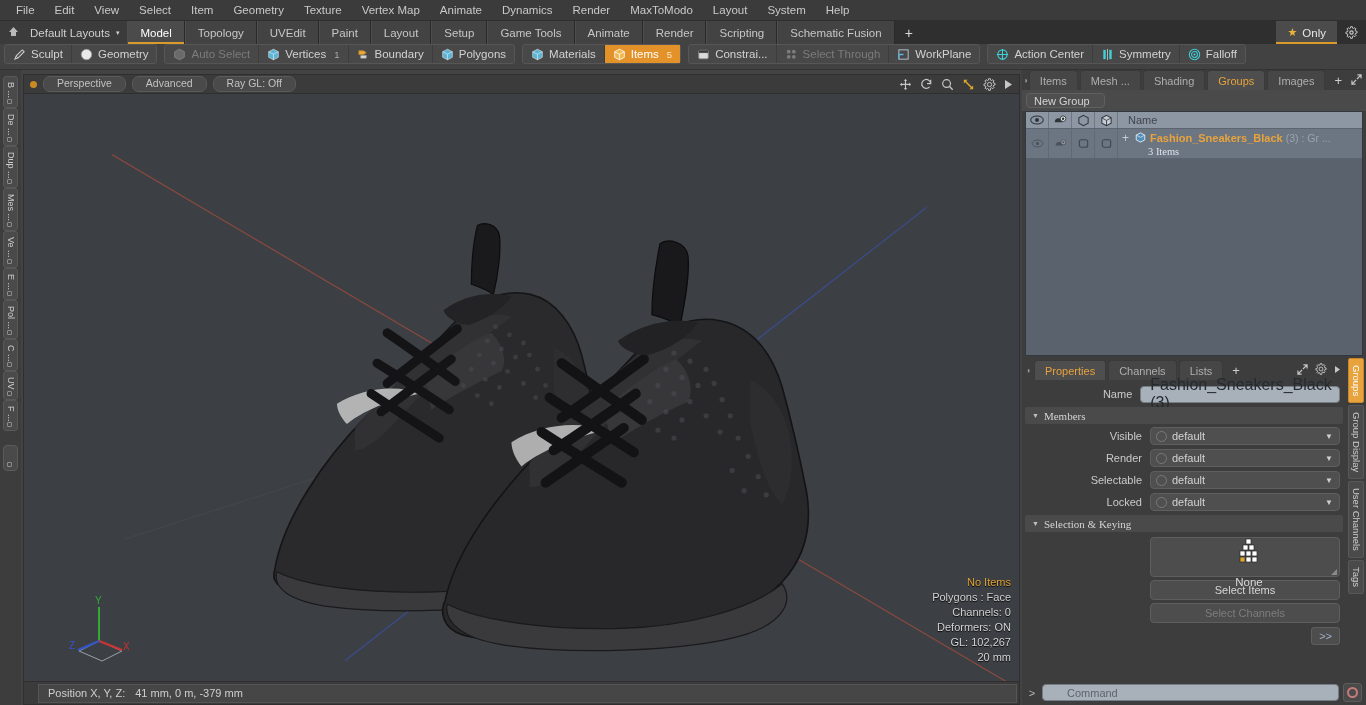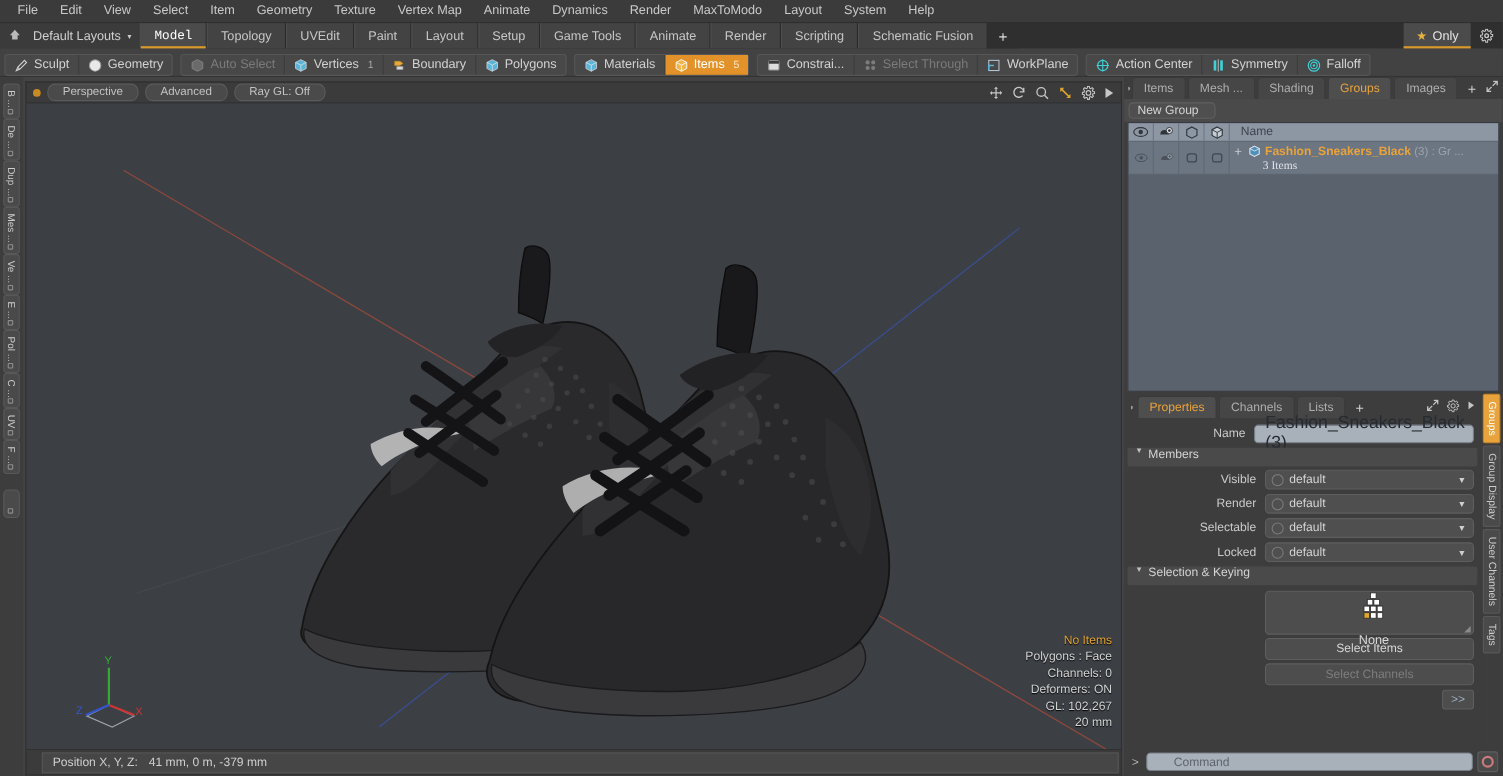--- a/index.html
+++ b/index.html
@@ -18,32 +18,32 @@
 
   
   .tabbar{ height:23px; background:#2f2f2f; display:flex; align-items:stretch; flex:0 0 auto; }
   .tb-left{ display:flex; align-items:center; padding-left:4px; background:#3b3b3b; height:23px; }
   .tb-home{ width:18px; text-align:center; color:#b9b9b9; font-size:11px;}
   .tb-layouts{ color:#cfcfcf; font-size:11.5px; padding:0 6px 0 8px; white-space:nowrap;}
   .tb-caret{ font-size:7px; color:#cfcfcf; padding-right:8px;}
   .tabs{ display:flex; align-items:stretch; flex:1 1 auto; background:#2f2f2f;}
   .tab{ padding:0 12px; display:flex; align-items:center; justify-content:center; font-size:11.5px; color:#c6c6c6;
         background:#434343; border-right:1px solid #2a2a2a; border-left:1px solid #4e4e4e; white-space:nowrap; position:relative;}
-  .tab.active{ background:#4b4b4b; color:#ffffff;font-family:Liberation Mono, monospace;}
+  .tab.active{ background:#4b4b4b; color:#ffffff;}
   .tab.active:after{ content:""; position:absolute; left:0; right:0; bottom:0; height:2px; background:#d99a2b;}
   .tab.plus{ background:#2f2f2f; border:none; color:#dcdcdc; font-size:14px; padding:0 10px;}
   .tb-spacer{ flex:1 1 auto; background:#2f2f2f;}
   .tb-right{ display:flex; align-items:stretch; background:#2f2f2f;}
   .only-btn{ display:flex; align-items:center; gap:5px; padding:0 11px; background:#4b4b4b; color:#e6e6e6; font-size:11.5px; position:relative;}
   .only-btn:after{ content:""; position:absolute; left:0; right:0; bottom:0; height:2px; background:#d99a2b;}
   .star{ color:#e8b33c; font-size:11px;}
   .gear-btn{ display:flex; align-items:center; padding:0 8px; background:#2f2f2f; color:#c8c8c8; font-size:13px;}
 
   
-  .modebar{ height:26px; background:#424242; display:flex; align-items:flex-end; gap:0px; padding:0 4px; flex:0 0 auto; border-bottom:1px solid #333;}
+  .modebar{ height:26px; background:#424242; display:flex; align-items:flex-start; gap:0px; padding:0 4px; flex:0 0 auto; border-bottom:1px solid #333;}
   .grp{ display:flex; align-items:stretch; background:#484848; border:1px solid #565656; border-radius:3px; height:20px; margin-right:7px;}
   .gi{ display:flex; align-items:center; gap:5px; padding:0 8px; font-size:11.5px; color:#d2d2d2; border-right:1px solid #3c3c3c; white-space:nowrap;}
   .gi:last-child{ border-right:none;}
   .gi.dim{ color:#7b7b7b;}
   .gi.sel{ background:#e3922a; color:#ffffff; }
   .gi .num{ font-size:9.5px; color:#a9a9a9; margin-left:3px;}
   .gi.sel .num{ color:#ffe6c2;}
   .ico{ display:inline-block; width:13px; height:13px; position:relative; flex:0 0 auto;}
 
   
@@ -112,22 +112,22 @@
   .propmain{ flex:1 1 auto; display:flex; flex-direction:column; min-width:0; background:#3d3d3d;}
   .rowline{ display:flex; align-items:center; height:22px; padding-right:6px;}
   .rlabel{ width:128px; text-align:right; padding-right:8px; font-size:11px; color:#cacaca;}
   .field{ flex:1 1 auto; height:17px; background:#a8b0ba; border:1px solid #767d86; border-radius:4px;
           display:flex; align-items:center; padding-left:9px; font-size:16px; color:#262b31;}
   .ddwrap{ flex:1 1 auto; height:18px; background:#4f4f4f; border:1px solid #5e5e5e; border-radius:4px;
            display:flex; align-items:center; padding:0 6px 0 0;}
   .ddorb{ width:11px; height:11px; border-radius:50%; border:1px solid #7a7a7a; margin:0 5px 0 5px; flex:0 0 auto;}
   .ddtext{ flex:1 1 auto; font-size:11px; color:#d3d3d3;}
   .ddarrow{ font-size:8px; color:#cfcfcf;}
-  .section{ height:17px; background:#4a4a4a; display:flex; gap:5px; padding-left:7px;
-            font-size:11px; color:#d4d4d4; margin:2px 3px 1px 3px; border-radius:2px;}
+  .section{ height:17px; background:#4a4a4a; display:flex; align-items:center; gap:5px; padding-left:7px;
+            font-size:11px; color:#d4d4d4; margin:2px 3px 1px 3px; border-radius:2px;font-family:Liberation Serif, serif;}
   .tri{ font-size:7px; color:#c0c0c0;}
   .btnwide{ margin-left:128px; margin-right:6px; height:20px; background:#4d4d4d; border:1px solid #5e5e5e; border-radius:4px;
             display:flex; align-items:center; justify-content:center; font-size:11px; color:#d6d6d6; margin-top:3px;}
   .btnwide.dim{ color:#7d7d7d;}
   .nonebox{ margin-left:128px; margin-right:6px; height:40px; background:#4d4d4d; border:1px solid #5e5e5e; border-radius:4px;
             display:flex; align-items:center; gap:8px; padding-left:8px; margin-top:4px; position:relative;flex-direction:column;}
   .nonebox .lbl{ font-size:11.5px; color:#d8d8d8;}
   .nonebox .corner{ position:absolute; right:2px; bottom:1px; width:0; height:0;
                     border-left:6px solid transparent; border-bottom:6px solid #8a8a8a;}
   .ggbtn{ margin-right:6px; margin-top:4px; align-self:flex-end; height:18px; padding:0 7px; background:#4d4d4d;

